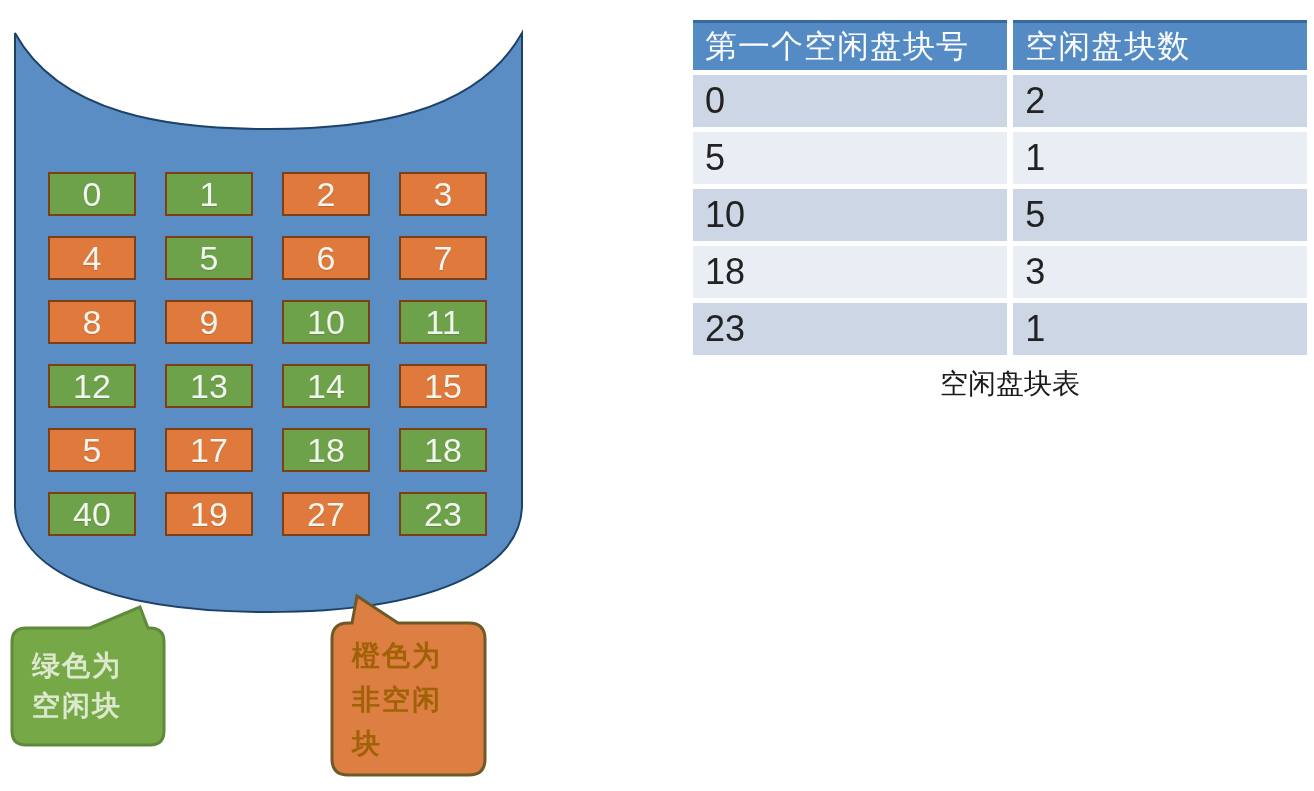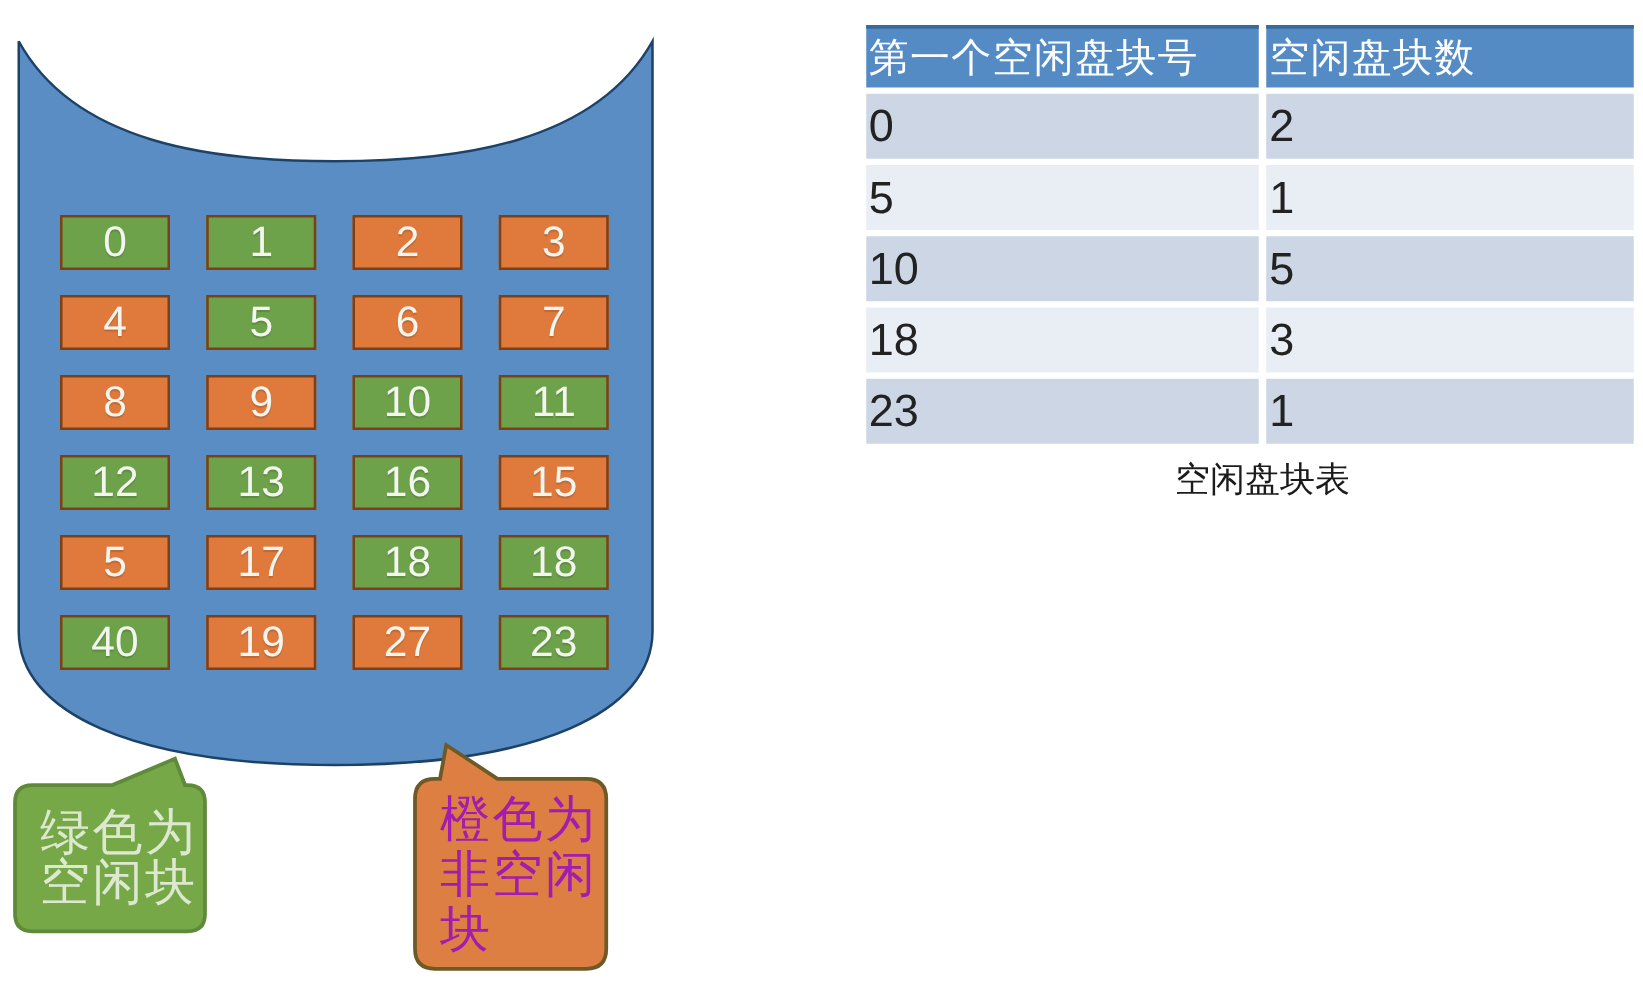--- a/index.html
+++ b/index.html
@@ -17,30 +17,31 @@
   .block{
     box-sizing:border-box;border:2px solid #7d3f16;
     display:flex;align-items:center;justify-content:center;
     font-size:34px;line-height:1;color:#f3f6ee;
     text-shadow:0 1px 1px rgba(0,0,0,0.15);
   }
   .block[data-status="free"]{background:#6da24a;}
   .block[data-status="used"]{background:#e0793c;}
 
   .callout-text{
-    position:absolute;white-space:pre-line;font-size:40px;
+    position:absolute;white-space:pre-line;font-size:28px;
     letter-spacing:2px;
+    font-weight:bold;
   }
   #free-legend-text{left:32px;top:646px;width:140px;line-height:40px;color:#dde9cf;}
-  #used-legend-text{left:352px;top:634px;width:140px;line-height:44px;color:#a21caf;}
+  #used-legend-text{left:352px;top:634px;width:140px;line-height:44px;color:#a16207;}
 
   
   #free-table{position:absolute;left:693px;top:20px;width:614px;}
   .t-row{display:flex;gap:6px;margin-bottom:5px;}
-  .t-cell{box-sizing:border-box;display:flex;align-items:center;padding-left:2px;}
+  .t-cell{box-sizing:border-box;display:flex;align-items:center;padding-left:12px;}
   .t-col1{width:334px;}
   .t-col2{width:312px;}
   .t-head .t-cell{
     height:50px;background:#548bc5;border-top:3px solid #39689c;
     color:#fbfcfe;font-size:32px;letter-spacing:1px;
   }
   .t-data .t-cell{height:52px;font-size:36px;color:#222;}
   .t-data.odd  .t-cell{background:#ccd6e5;}
   .t-data.even .t-cell{background:#e9edf4;}
 
@@ -73,21 +74,21 @@
     <div class="block" data-status="used">4</div>
     <div class="block" data-status="free">5</div>
     <div class="block" data-status="used">6</div>
     <div class="block" data-status="used">7</div>
     <div class="block" data-status="used">8</div>
     <div class="block" data-status="used">9</div>
     <div class="block" data-status="free">10</div>
     <div class="block" data-status="free">11</div>
     <div class="block" data-status="free">12</div>
     <div class="block" data-status="free">13</div>
-    <div class="block" data-status="free">16</div>
+    <div class="block" data-status="free">14</div>
     <div class="block" data-status="used">15</div>
     <div class="block" data-status="used">5</div>
     <div class="block" data-status="used">17</div>
     <div class="block" data-status="free">18</div>
     <div class="block" data-status="free">18</div>
     <div class="block" data-status="free">40</div>
     <div class="block" data-status="used">19</div>
     <div class="block" data-status="used">27</div>
     <div class="block" data-status="free">23</div>
   </div>

